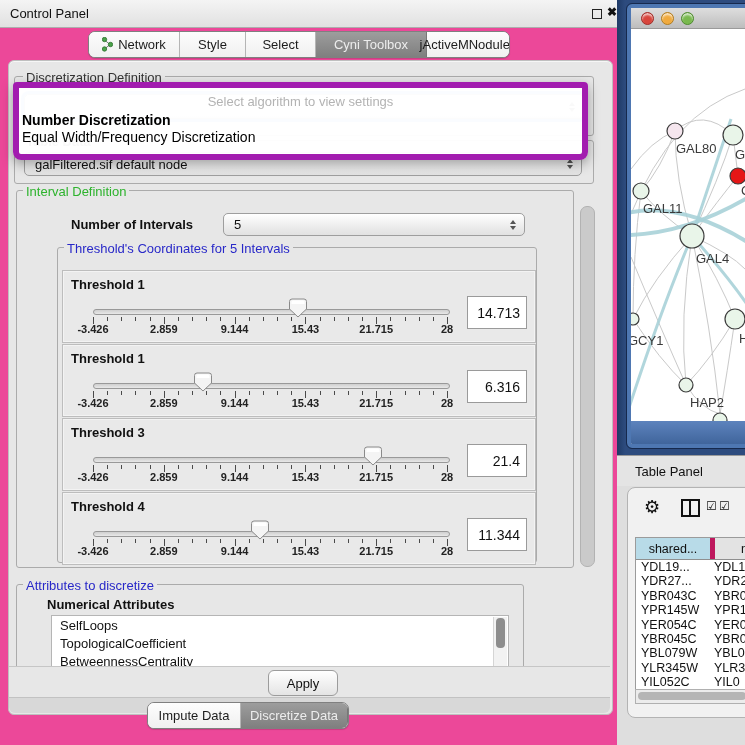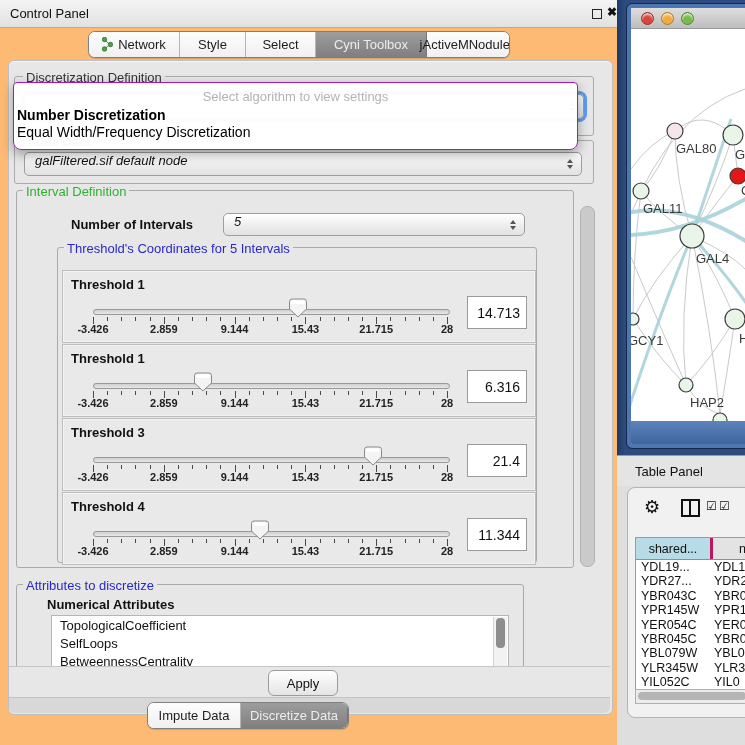--- a/index.html
+++ b/index.html
@@ -1,17 +1,17 @@
 <!DOCTYPE html>
 <html><head>
 <meta charset="utf-8">
 <style>
   html,body{margin:0;padding:0;}
   body{width:745px;height:745px;background:#dcdcdc;font-family:"Liberation Sans",sans-serif;overflow:hidden;}
-  .screen{position:relative;width:745px;height:745px;overflow:hidden;background:#fdba74;}
+  .screen{position:relative;width:745px;height:745px;overflow:hidden;background:#ec4899;}
   .abs{position:absolute;}
 
   
   .cp-header{left:0;top:0;width:617px;height:27px;background:linear-gradient(#f4f4f4,#e1e1e1);border-bottom:1px solid #adadad;}
   .cp-title{left:10px;top:6px;font-size:13px;color:#111;}
   .float-icon{left:592px;top:9px;width:8px;height:8px;border:1.5px solid #222;background:transparent;}
   .close-icon{left:607px;top:5px;font-size:12px;font-weight:bold;color:#111;}
 
   
   .tabbar{display:flex;height:25px;border:1px solid #808080;border-radius:7px;overflow:hidden;background:#fff;box-shadow:0 1px 1px rgba(0,0,0,.15);}
@@ -27,28 +27,28 @@
   .sep-line{left:9px;top:666px;width:601px;height:1px;background:#c6c6c6;}
 
   
   .group{border:1px solid #ababab;border-radius:3px;}
   .group-label{position:absolute;top:-7px;font-size:13px;background:#e7e7e7;padding:0 3px;white-space:nowrap;}
   .lbl-dark{color:#333;}
   .lbl-green{color:#2db32d;}
   .lbl-blue{color:#2828c8;}
 
   
-  .combo{background:linear-gradient(#ffffff,#e9e9e9 70%,#e2e2e2);border:1px solid #9e9e9e;border-radius:5px;font-size:13px;color:#111;display:flex;padding:0 22px 0 10px;box-sizing:border-box;font-style:italic;}
+  .combo{background:linear-gradient(#ffffff,#e9e9e9 70%,#e2e2e2);border:1px solid #9e9e9e;border-radius:5px;font-size:13px;color:#111;display:flex;align-items:center;padding:0 22px 0 10px;box-sizing:border-box;}
   .stepper{position:absolute;right:8px;top:50%;transform:translateY(-50%);display:flex;flex-direction:column;gap:2px;}
   .tri-up{width:0;height:0;border-left:3.5px solid transparent;border-right:3.5px solid transparent;border-bottom:4.5px solid #555;}
   .tri-dn{width:0;height:0;border-left:3.5px solid transparent;border-right:3.5px solid transparent;border-top:4.5px solid #555;}
   .focus-ring{box-shadow:0 0 0 3px #5d9bf3;}
 
   
-  .algo-popup{left:13px;top:82px;width:563px;height:66px;background:rgba(255,255,255,.97);border:1px solid #a21caf;border-radius:4px 4px 8px 8px;box-shadow:0 4px 12px rgba(0,0,0,.35);z-index:50;}
+  .algo-popup{left:13px;top:82px;width:563px;height:66px;background:rgba(255,255,255,.97);border:6px solid #a21caf;border-radius:4px 4px 8px 8px;box-shadow:0 4px 12px rgba(0,0,0,.35);z-index:50;}
   .popup-placeholder{position:absolute;left:0;top:6px;width:100%;text-align:center;font-size:13px;color:#b3b3b3;}
   .popup-opt1{position:absolute;left:3px;top:24px;font-size:14px;font-weight:bold;color:#000;}
   .popup-opt2{position:absolute;left:3px;top:41px;font-size:14px;color:#000;}
 
   
   .scroll-clip{left:14px;top:186px;width:582px;height:480px;overflow:hidden;}
   .vscroll-main{left:580px;top:206px;width:13px;height:359px;background:#cacaca;border:1px solid #b2b2b2;border-radius:7px;z-index:5;}
 
   
   .thr-panel{position:absolute;left:4px;width:472px;height:71px;background:#e9e9e9;border:1px solid #bdbdbd;box-shadow:inset 0 0 0 1px #f3f3f3;}
@@ -85,21 +85,21 @@
   
   .tp-strip{position:absolute;left:0;top:455px;width:128px;height:30px;background:#e4e4e4;border-top:1px solid #9a9a9a;}
   .tp-title{position:absolute;left:18px;top:8px;font-size:13px;color:#111;}
   .table-card{position:absolute;left:10px;top:487px;width:130px;height:229px;background:#f1f1f1;border:1px solid #b3b3b3;border-radius:8px 0 0 8px;overflow:hidden;}
   .gear{position:absolute;left:16px;top:8px;font-size:18px;color:#111;}
   .split-icon{position:absolute;left:53px;top:11px;width:15px;height:14px;border:2px solid #111;}
   .split-icon::after{content:"";position:absolute;left:6px;top:0;width:2px;height:14px;background:#111;}
   .cbx{position:absolute;top:11px;font-size:12px;color:#111;}
   .tp-table{position:absolute;left:7px;top:49px;width:123px;height:152px;background:#fff;border:1px solid #9b9b9b;border-bottom:none;overflow:hidden;}
   .tp-header{display:flex;height:21px;border-bottom:1px solid #8f8f8f;font-size:12.5px;color:#111;}
-  .tp-h1{width:74px;background:#b8dbe8;border-right:3px solid #be185d;display:flex;align-items:center;justify-content:center;}
+  .tp-h1{width:74px;background:#b8dbe8;border-right:5px solid #be185d;display:flex;align-items:center;justify-content:center;}
   .tp-h2{flex:1;background:#e3e3e3;display:flex;align-items:center;padding-left:26px;}
   .tp-row{display:flex;height:14.4px;font-size:12.5px;color:#111;line-height:14.4px;}
   .tp-c1{width:74px;padding-left:5px;box-sizing:border-box;white-space:nowrap;}
   .tp-c2{flex:1;padding-left:4px;white-space:nowrap;}
   .hscroll{position:absolute;left:7px;top:201px;width:123px;height:13px;background:#ececec;border:1px solid #b0b0b0;}
   .hthumb{position:absolute;left:2px;top:2px;width:108px;height:8px;background:#b5b5b5;border-radius:4px;}
 </style>
 </head>
 <body>
 
@@ -348,22 +348,22 @@
             </div>
           <div class="valuebox">11.344</div>
         </div>
       </div>
     </div>
 
     <div class="group" style="position:absolute;left:2px;top:398px;width:506px;height:100px;">
       <div class="group-label lbl-blue" style="left:6px">Attributes to discretize</div>
       <div class="numattr-label">Numerical Attributes</div>
       <div class="attr-list">
+        <div class="attr-item">SelfLoops</div>
         <div class="attr-item">TopologicalCoefficient</div>
-        <div class="attr-item">SelfLoops</div>
         <div class="attr-item">BetweennessCentrality</div>
         <div class="attr-vscroll">
             <div class="attr-thumb"></div>
           </div>
       </div>
     </div>
   </div>
 
   <div class="abs vscroll-main"></div>
 

